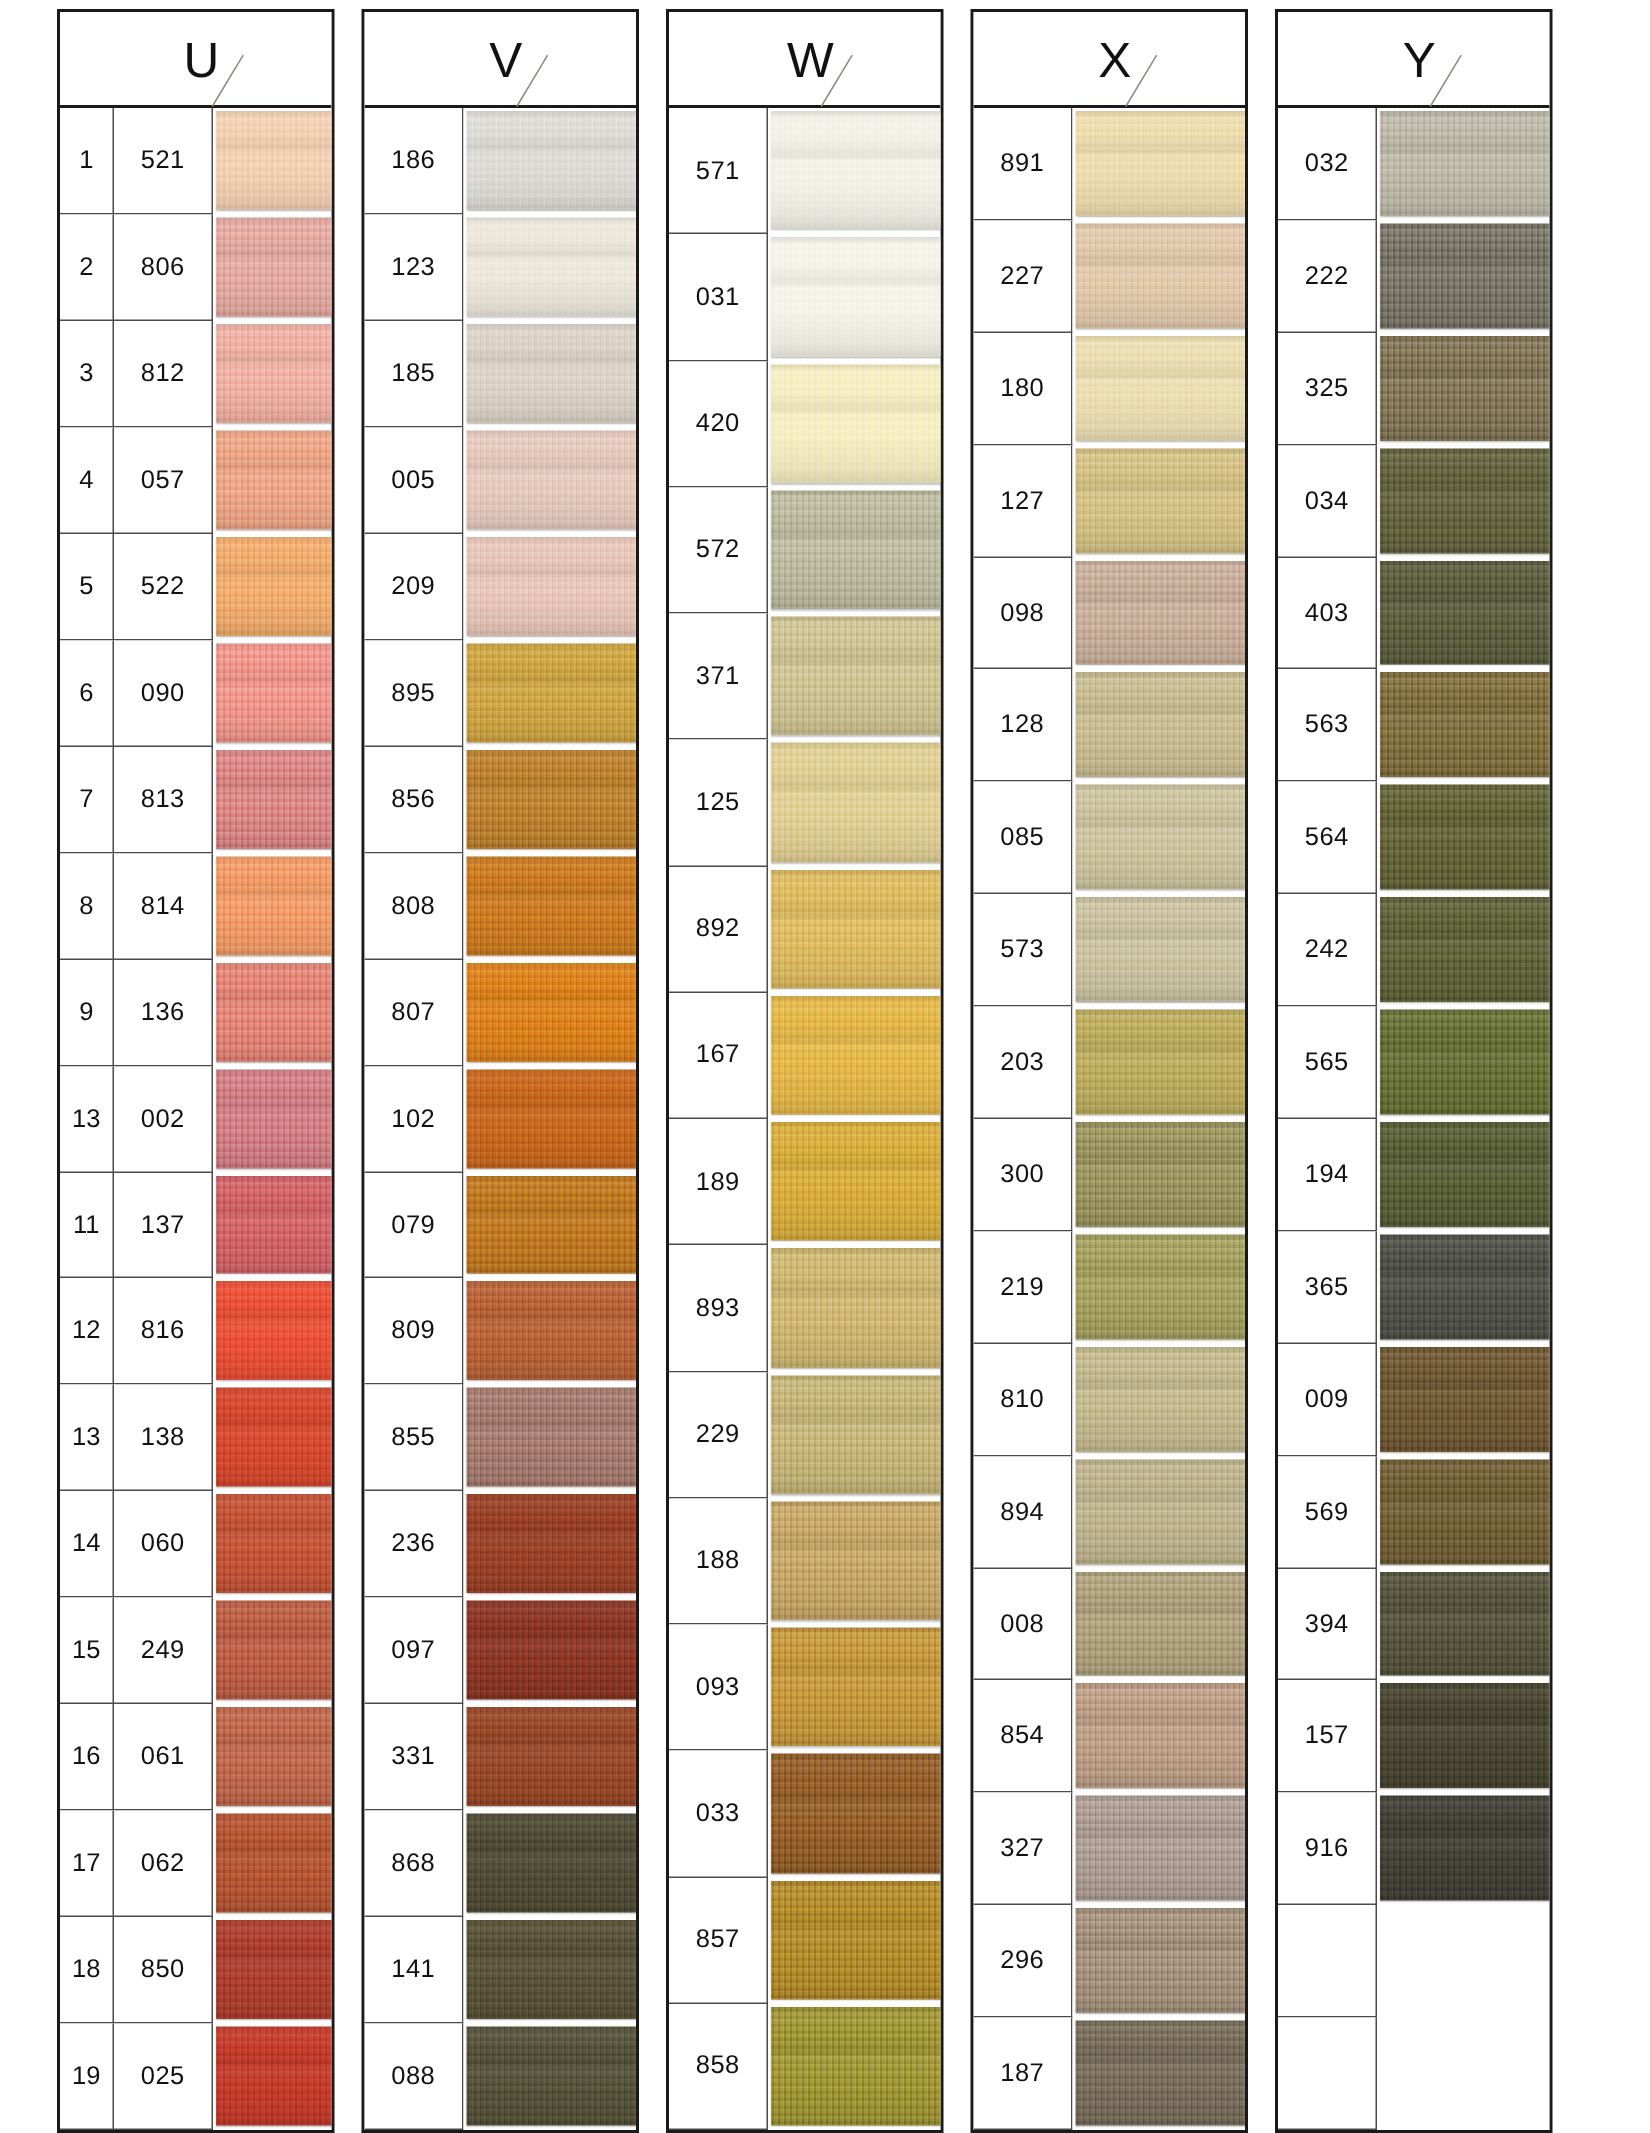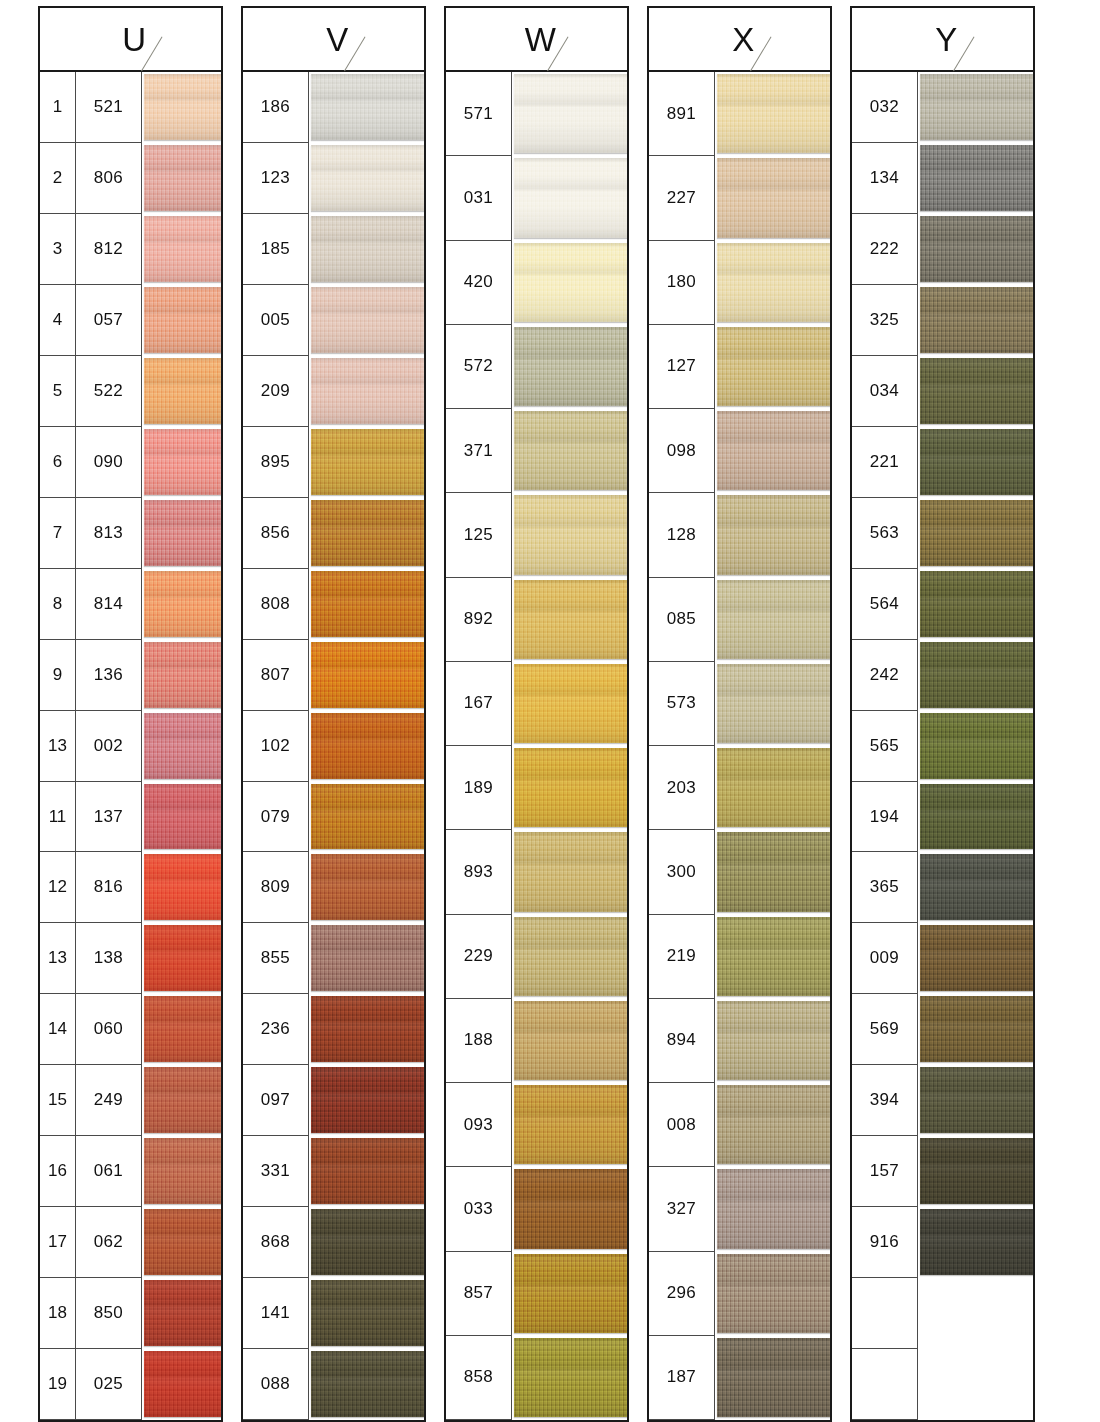--- a/index.html
+++ b/index.html
@@ -594,29 +594,41 @@
             <div class="ribbon" style="background: rgb(143, 136, 86);"></div>
           </div>
         </div>
         <div class="chart-row">
           <div class="cell-code">219</div>
           <div class="cell-swatch">
             <div class="ribbon" style="background: rgb(155, 150, 87);"></div>
           </div>
         </div>
         <div class="chart-row">
+          <div class="cell-code">810</div>
+          <div class="cell-swatch">
+            <div class="ribbon" style="background: rgb(189, 177, 131);"></div>
+          </div>
+        </div>
+        <div class="chart-row">
           <div class="cell-code">894</div>
           <div class="cell-swatch">
             <div class="ribbon" style="background: rgb(183, 171, 130);"></div>
           </div>
         </div>
         <div class="chart-row">
           <div class="cell-code">008</div>
           <div class="cell-swatch">
             <div class="ribbon" style="background: rgb(171, 156, 119);"></div>
+          </div>
+        </div>
+        <div class="chart-row">
+          <div class="cell-code">854</div>
+          <div class="cell-swatch">
+            <div class="ribbon" style="background: rgb(180, 147, 122);"></div>
           </div>
         </div>
         <div class="chart-row">
           <div class="cell-code">327</div>
           <div class="cell-swatch">
             <div class="ribbon" style="background: rgb(165, 146, 135);"></div>
           </div>
         </div>
         <div class="chart-row">
           <div class="cell-code">296</div>
@@ -638,45 +650,39 @@
         <span class="header-letter">Y</span>
       </div>
       <div class="rows-wrap">
         <div class="chart-row">
           <div class="cell-code">032</div>
           <div class="cell-swatch">
             <div class="ribbon" style="background: rgb(185, 181, 164);"></div>
           </div>
         </div>
         <div class="chart-row">
-          <div class="cell-code">134</div>
-          <div class="cell-swatch">
-            <div class="ribbon" style="background: rgb(120, 119, 115);"></div>
-          </div>
-        </div>
-        <div class="chart-row">
           <div class="cell-code">222</div>
           <div class="cell-swatch">
             <div class="ribbon" style="background: rgb(115, 111, 98);"></div>
           </div>
         </div>
         <div class="chart-row">
           <div class="cell-code">325</div>
           <div class="cell-swatch">
             <div class="ribbon" style="background: rgb(124, 112, 83);"></div>
           </div>
         </div>
         <div class="chart-row">
           <div class="cell-code">034</div>
           <div class="cell-swatch">
             <div class="ribbon" style="background: rgb(95, 95, 61);"></div>
           </div>
         </div>
         <div class="chart-row">
-          <div class="cell-code">221</div>
+          <div class="cell-code">403</div>
           <div class="cell-swatch">
             <div class="ribbon" style="background: rgb(87, 90, 60);"></div>
           </div>
         </div>
         <div class="chart-row">
           <div class="cell-code">563</div>
           <div class="cell-swatch">
             <div class="ribbon" style="background: rgb(123, 106, 60);"></div>
           </div>
         </div>

